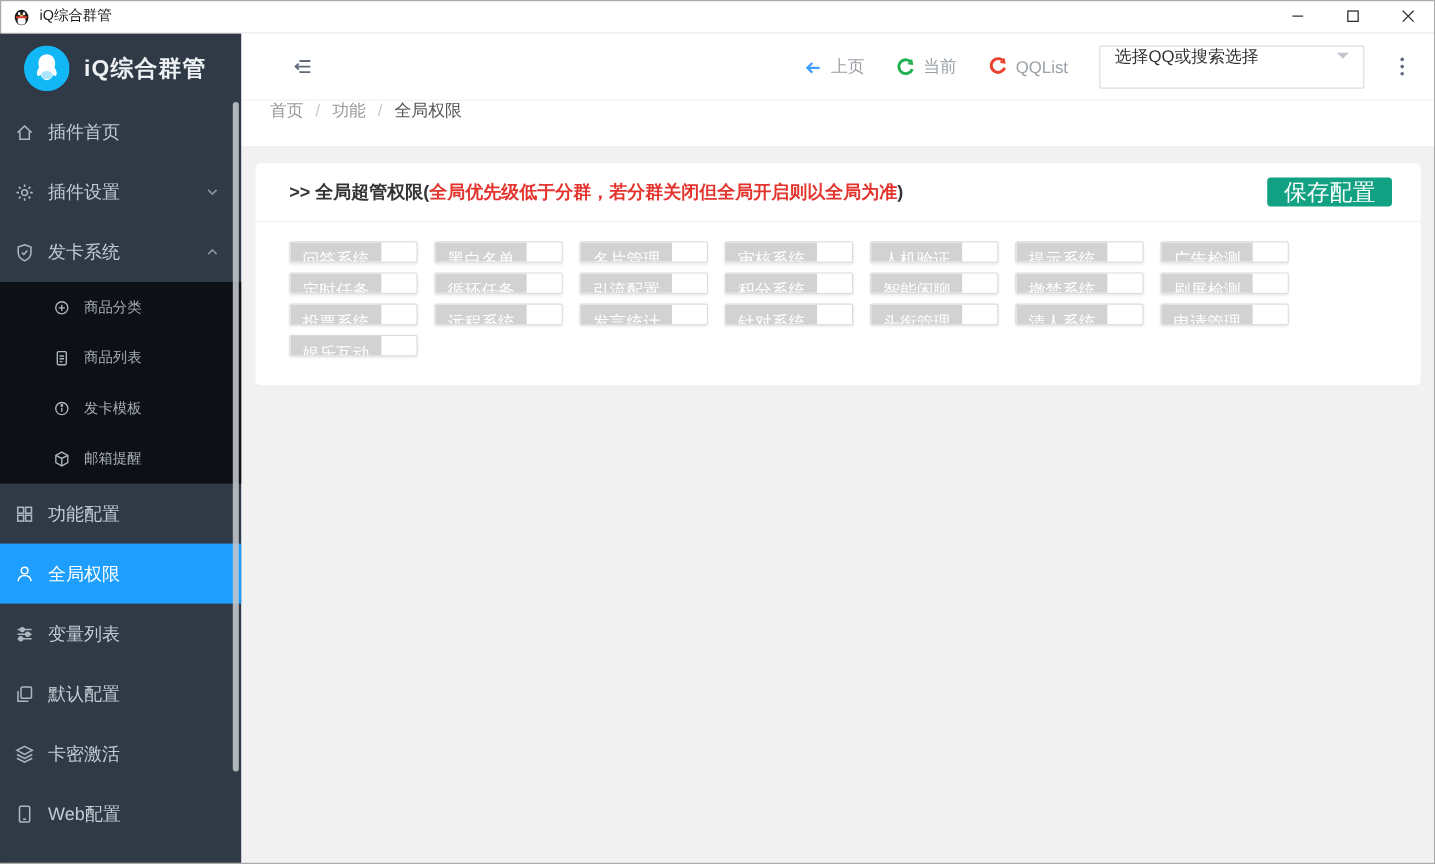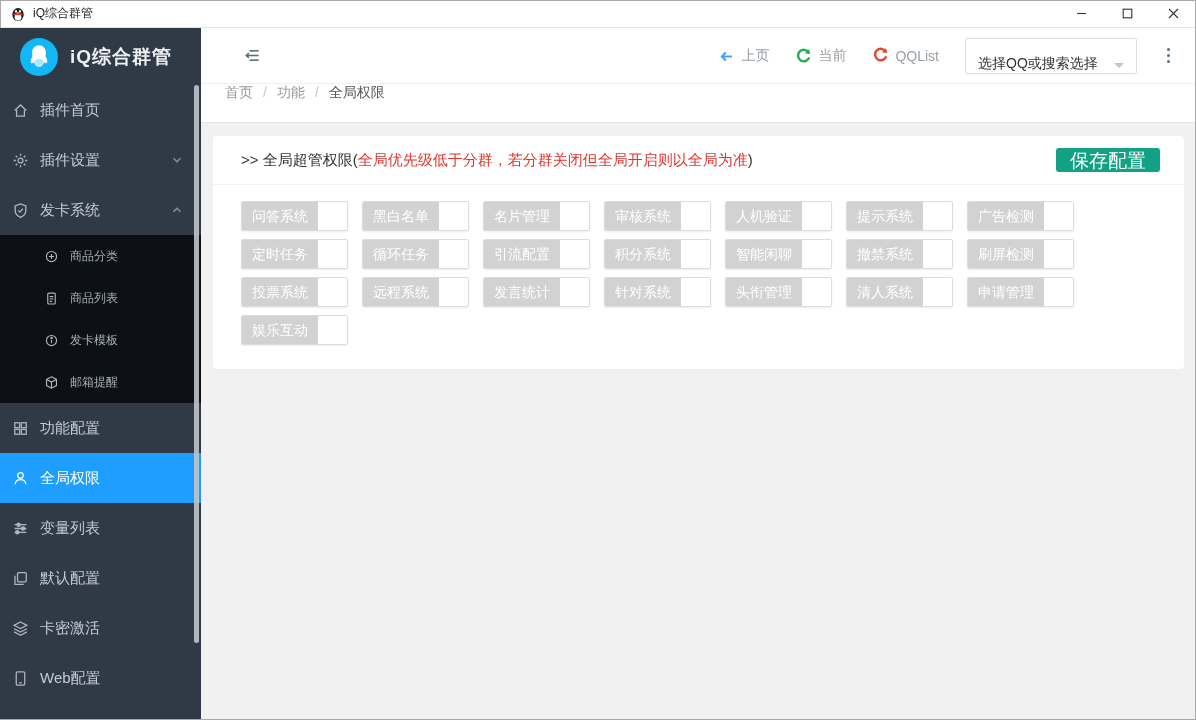--- a/index.html
+++ b/index.html
@@ -40,43 +40,43 @@
 
   
   .content-col{ flex:1; min-width:0; display:flex; flex-direction:column; background:#f1f1f1; }
 
   .toolbar{ height:56px; background:#fff; border-bottom:1px solid #efefef;
             display:flex; align-items:center; justify-content:space-between; padding:0 22px 0 42px; }
   .collapse{ width:19px; height:19px; display:inline-flex; color:#5f6b7a; cursor:pointer; }
   .toolbar-right{ display:flex; align-items:center; gap:26px; }
   .navlink{ display:flex; align-items:flex-end; gap:6px; font-size:14px; color:#9aa0a6; cursor:pointer; }
   .navlink .nlk-icon{ width:17px; height:17px; display:inline-flex; }
-  .qq-select{ width:172px; height:36px; border:1px solid #d9dce1; border-radius:2px; background:#fff;
-              display:flex; align-items:flex-end; justify-content:space-between; padding:0 12px;
+  .qq-select{ width:221px; height:36px; border:1px solid #d9dce1; border-radius:2px; background:#fff;
+              display:flex; align-items:flex-start; justify-content:space-between; padding:0 12px;
               font-size:14px; color:#333; cursor:pointer; }
   .caret{ width:0; height:0; border:5px solid transparent; border-top-color:#c2c6cc; margin-top:5px; }
   .kebab{ display:flex; flex-direction:column; gap:3px; padding:4px; cursor:pointer; }
   .kebab i{ width:3px; height:3px; border-radius:50%; background:#5f6b7a; }
 
   .breadcrumb{ height:39px; background:#fff; border-bottom:1px solid #e6e6e6;
                display:flex; align-items:flex-start; gap:10px; padding:0 24px; font-size:14px; color:#999; }
   .breadcrumb .sep{ color:#c9c9c9; }
   .breadcrumb .current{ color:#555; }
 
   .page{ padding:13px 12px 0; }
   .panel{ background:#fff; border-radius:4px; }
   .panel-header{ display:flex; align-items:center; justify-content:space-between;
                  padding:12px 24px 12px 28px; border-bottom:1px solid #f2f2f2; }
-  .heading{ font-size:15px; color:#333; }
+  .heading{ font-size:15px; color:#333;font-weight:bold; }
   .heading .red{ color:var(--warning-red,#e3342e); }
   .save-btn{ background:var(--save-teal,#12a182); color:#fff; border:none; border-radius:3px;
              height:24px; padding:0 14px; font-size:19px; cursor:pointer; }
   .panel-body{ padding:16px 28px 24px; }
   .perm-grid{ display:flex; flex-wrap:wrap; gap:8px 14px; }
-  .perm-item{ display:flex; height:30px; border:1px solid #dcdcdc; border-radius:2px;
+  .perm-item{ display:flex; height:18px; border:1px solid #dcdcdc; border-radius:2px;
               overflow:hidden; background:#fff; cursor:pointer; box-shadow:0 1px 2px rgba(0,0,0,.07); }
   .perm-label{ background:var(--perm-gray,#d2d2d2); color:#fff; font-size:14px;
                line-height:28px; padding:0 10px; white-space:nowrap; }
   .perm-check{ width:29px; background:#fff; }
 </style>
 </head>
 <body>
 
 <div class="window">
 

